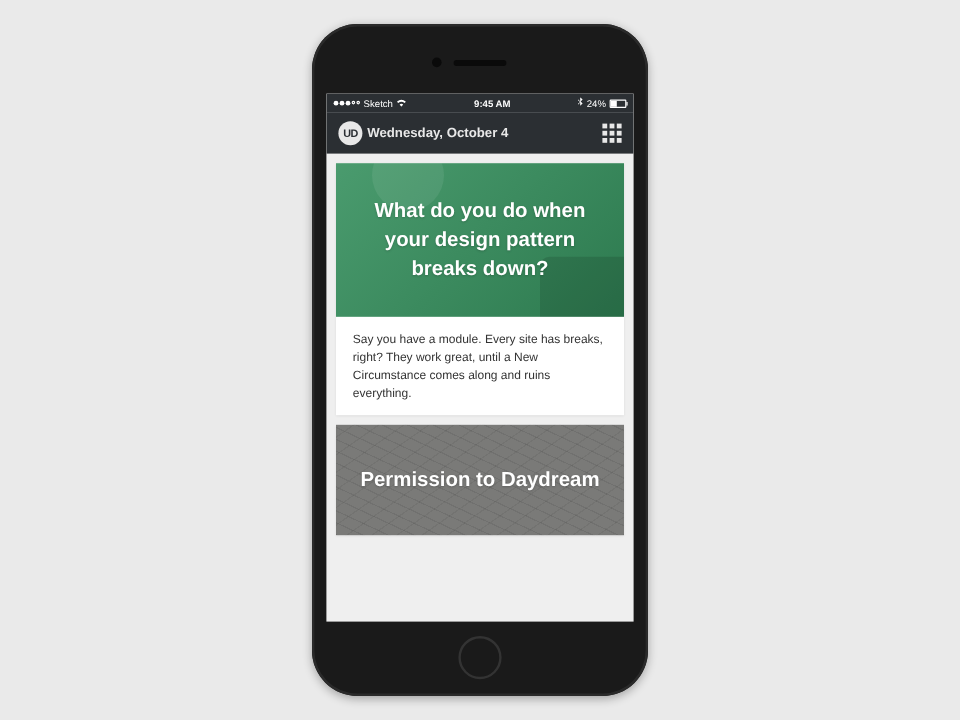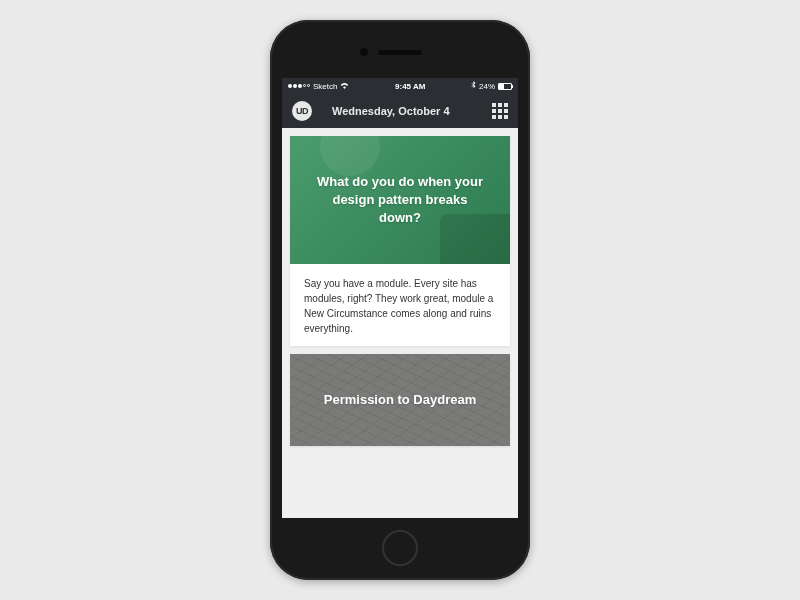--- a/index.html
+++ b/index.html
@@ -6,21 +6,21 @@
   body {
     background: #eaeaea;
     width: 800px;
     height: 600px;
     display: flex;
     align-items: center;
     justify-content: center;
     font-family: -apple-system, "Helvetica Neue", Arial, sans-serif;
   }
   .phone {
-    width: 260px;
+    width: 280px;
     height: 560px;
     background: #1a1a1a;
     border-radius: 38px;
     padding: 58px 12px 62px 12px;
     position: relative;
     box-shadow: inset 0 0 0 2px #2a2a2a, 0 2px 8px rgba(0,0,0,0.3);
   }
   .speaker {
     position: absolute;
     top: 30px;
@@ -80,21 +80,21 @@
   .battery::after { content: ""; position: absolute; right: -2px; width: 1px; height: 3px; background: #fff; }
   .battery-fill { width: 42%; height: 100%; background: #fff; }
   .app-header {
     height: 34px;
     background: #2b2f33;
     display: flex;
     align-items: center;
     justify-content: space-between;
     padding: 0 10px;
   }
-  .header-left { display: flex; align-items: center; gap: 20px; }
+  .header-left { display: flex; align-items: center; gap: 4px; }
   .logo {
     width: 20px; height: 20px; border-radius: 50%;
     background: #e8e8e8; color: #2b2f33;
     font-size: 9px; font-weight: 800;
     display: flex; align-items: center; justify-content: center;
     letter-spacing: -0.5px;
   }
   .header-date { color: #e8e8e8; font-size: 11px; font-weight: 600; }
   .grid-icon {
     display: grid;
@@ -133,21 +133,21 @@
   .hero-green::after {
     content: "";
     position: absolute;
     width: 80px; height: 80px;
     background: rgba(0,0,0,0.12);
     border-radius: 8px;
     bottom: -30px; right: -10px;
   }
   .hero-title {
     color: #fff;
-    font-size: 13px;
+    font-size: 17px;
     font-weight: 700;
     line-height: 1.4;
     position: relative;
     z-index: 2;
     text-shadow: 0 1px 2px rgba(0,0,0,0.2);
   }
   .card-body {
     padding: 12px 14px 10px 14px;
     font-size: 10px;
     line-height: 1.5;
@@ -234,21 +234,21 @@
           <span></span>
       </div>
     </div>
 
     <div class="feed">
 
       <div class="card">
         <div class="card-hero hero-green">
           <div class="hero-title">What do you do when your design pattern breaks down?</div>
         </div>
-        <div class="card-body">Say you have a module. Every site has modules, right? They work great, module a New Circumstance comes along and ruins everything.</div>
+        <div class="card-body">Say you have a module. Every site has breaks, right? They work great, until a New Circumstance comes along and ruins everything.</div>
       </div>
 
       <div class="card">
         <div class="card-hero hero-gray">
           <div class="hero-title">Permission to Daydream</div>
         </div>
       </div>
 
     </div>
 

